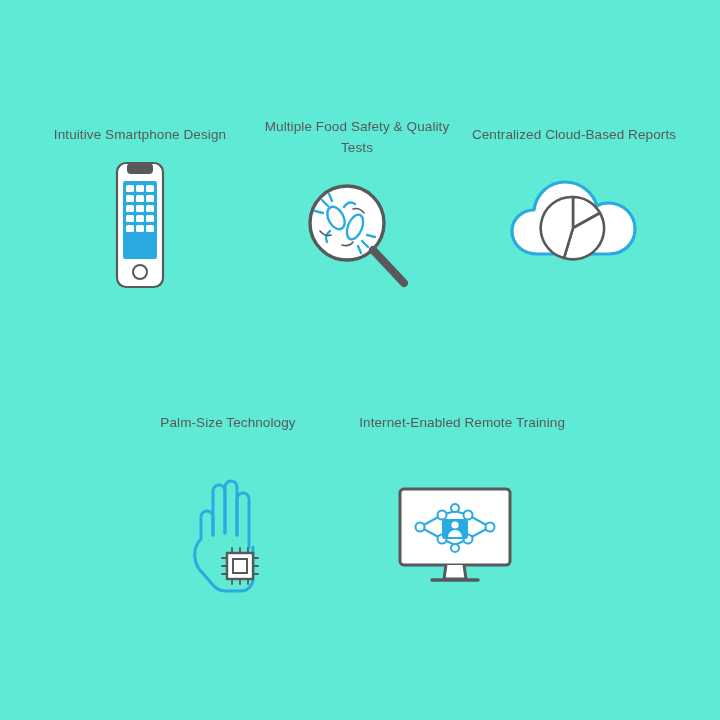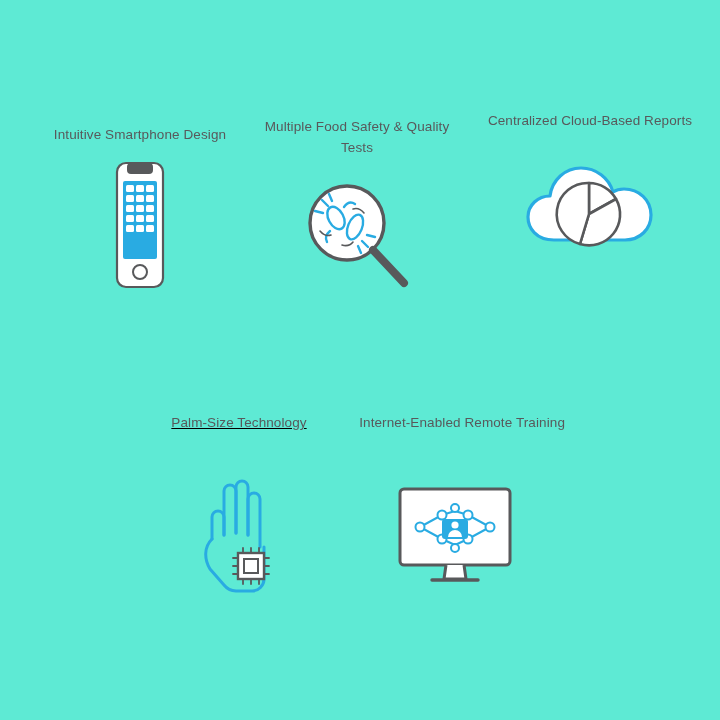--- a/index.html
+++ b/index.html
@@ -34,23 +34,23 @@
   .icon-wrap {
     margin-top: 26px;
     height: 140px;
     display: flex;
     align-items: center;
     justify-content: center;
   }
   
   #f-smartphone { left: 30px;  top: 124px; }
   #f-tests      { left: 247px; top: 116px; }
-  #f-cloud      { left: 464px; top: 110px; margin-left: 16px; }
+  #f-cloud      { left: 464px; top: 124px; }
   
-  #f-palm       { left: 129px; top: 412px; text-decoration: underline; }
+  #f-palm       { left: 118px; top: 412px; }
   #f-training   { left: 345px; top: 412px; text-align: right; }
 
   #f-palm .icon-wrap, #f-training .icon-wrap { margin-top: 28px; height: 150px; }
   #f-tests .icon-wrap { margin-top: 10px; }
   #f-cloud .icon-wrap { margin-top: 10px; }
   #f-smartphone .icon-wrap { margin-top: 10px; }
 </style>
 </head>
 <body>
 

